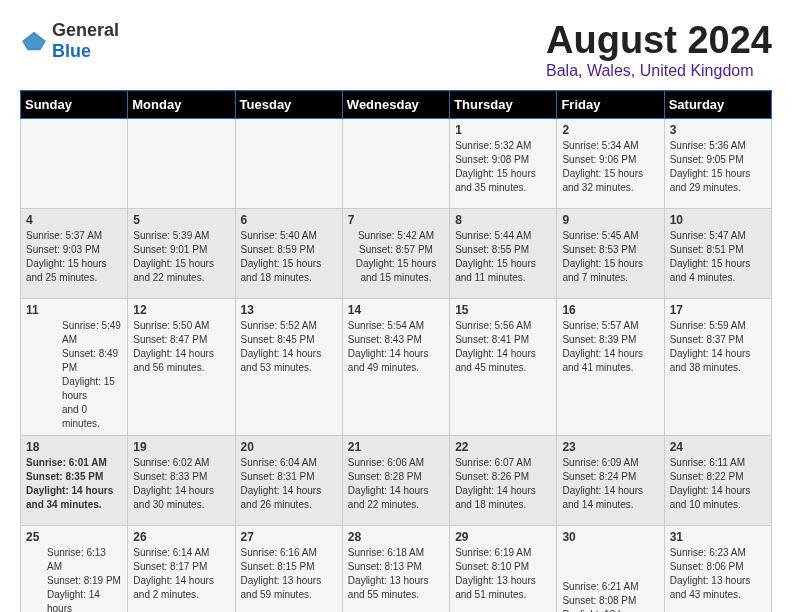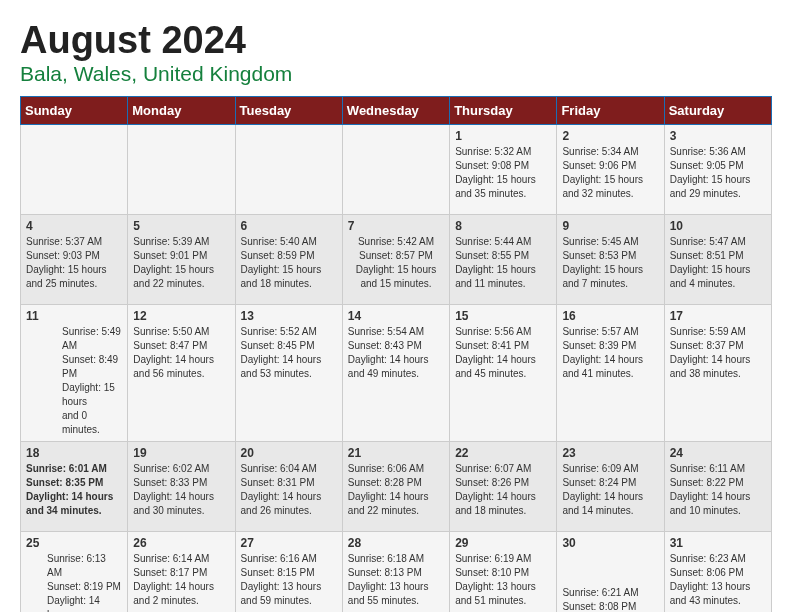--- a/index.html
+++ b/index.html
@@ -27,29 +27,29 @@
     }
     .title-area {
     }
     .month-title {
       font-size: 38px;
       font-weight: bold;
       color: #222;
       line-height: 1.1;
     }
     .location-title {
-      font-size: 21px;
-      color: #15803d;
+      font-size: 16px;
+      color: #4c1d95;
     }
     table {
       width: 100%;
       border-collapse: collapse;
     }
     thead tr th {
-      background-color: #7f1d1d;
+      background-color: #000000;
       color: #fff;
       font-size: 13px;
       padding: 6px 4px;
       text-align: left;
       border: 1px solid #1a6eb5;
     }
     tbody tr td {
       border: 1px solid #ccc;
       vertical-align: top;
       padding: 4px 5px;
@@ -75,20 +75,29 @@
       color: #333;
     }
     .empty-cell {
       background-color: #f5f5f5;
     }
   </style>
 </head>
 <body>
 
 <div class="header-area">
+  <div class="logo">
+    <svg class="logo-icon" viewBox="0 0 30 24" xmlns="http://www.w3.org/2000/svg">
+      <polygon points="15,2 28,12 22,22 8,22 2,12" fill="#1a6eb5" opacity="0.8"></polygon>
+      <polygon points="15,5 26,13 21,20 9,20 4,13" fill="#4a9fd5" opacity="0.6"></polygon>
+    </svg>
+    <div>
+      <span style="font-size:18px;font-weight:bold;color:#333;">General</span><span><br></span><span style="font-size:18px;font-weight:bold;color:#1a6eb5;">Blue</span>
+    </div>
+  </div>
   <div class="title-area">
     <div class="month-title">August 2024</div>
     <div class="location-title">Bala, Wales, United Kingdom</div>
   </div>
 </div>
 
 <table>
   <thead>
     <tr>
       <th>Sunday</th>

